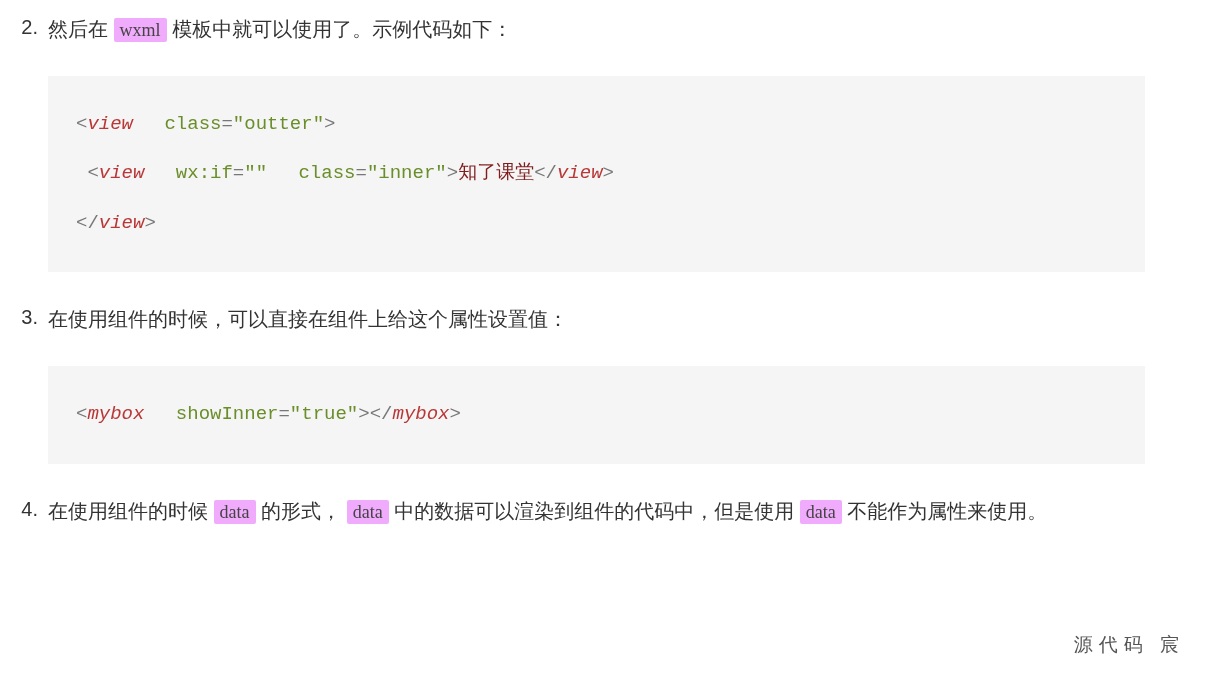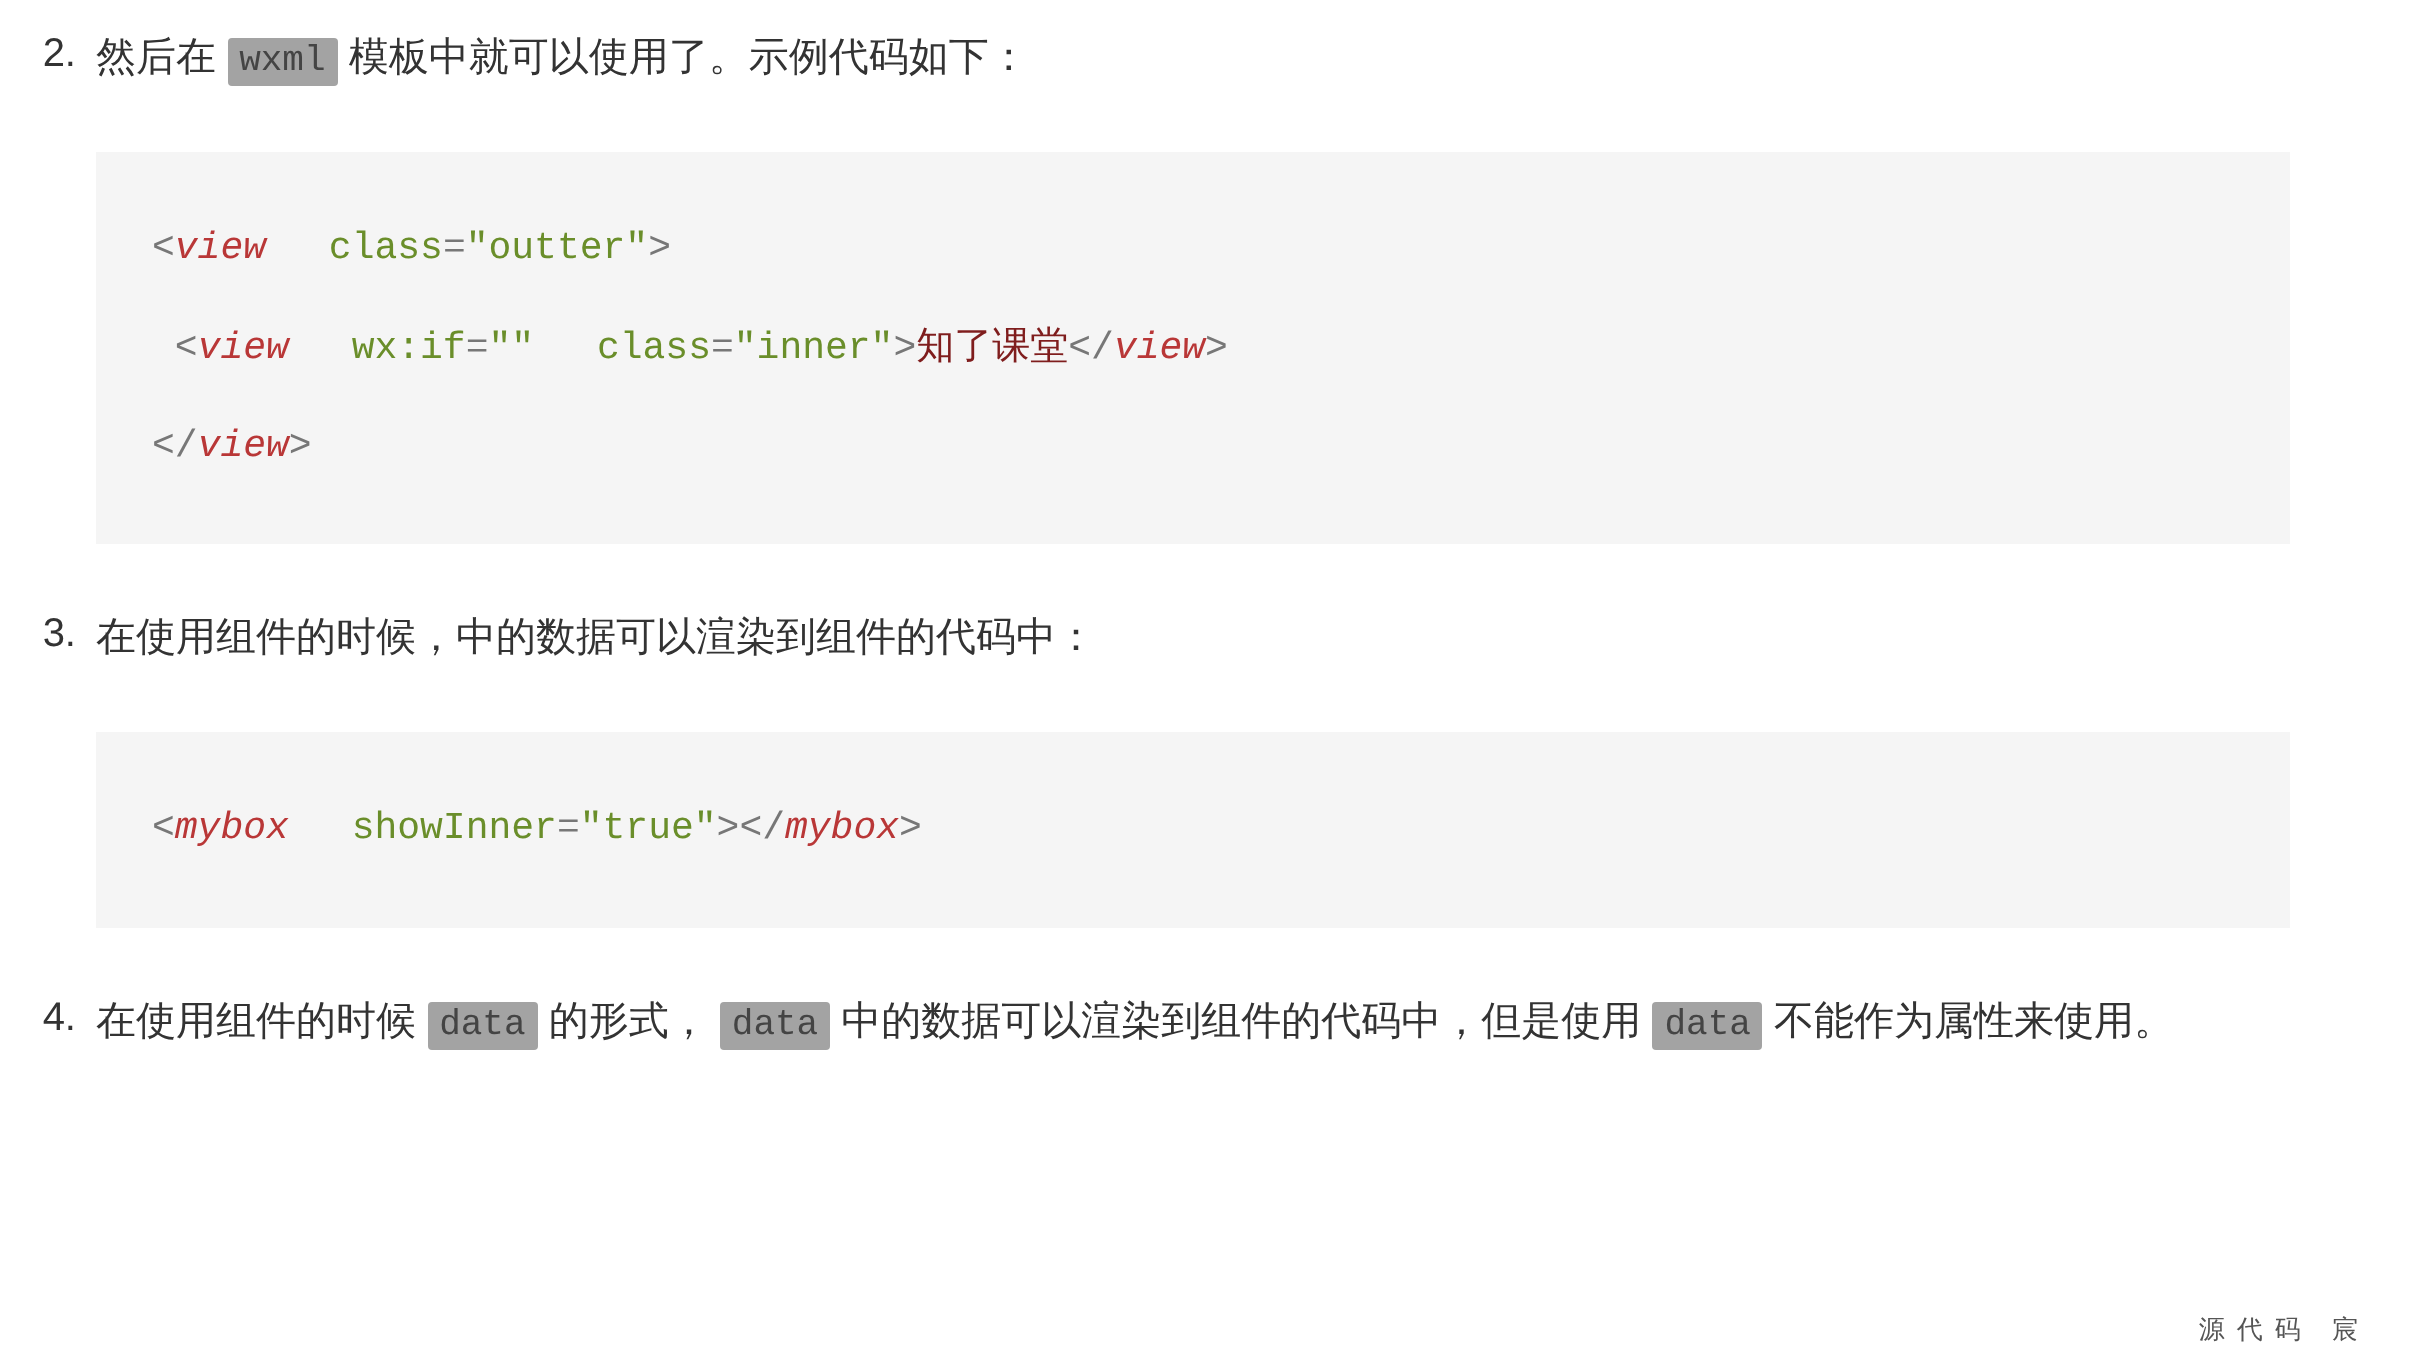--- a/index.html
+++ b/index.html
@@ -30,22 +30,22 @@
     .content {
       flex: 1;
       padding-right: 60px;
     }
     .desc {
       font-size: 20px;
       color: #333;
       line-height: 1.9;
     }
     .inline-code {
-      font-family: Liberation Mono, monospace;
-      background: #a3a3a3;
+      font-family: Liberation Serif, serif;
+      background: #f0abfc;
       padding: 2px 6px;
       font-size: 18px;
       color: #444;
       border-radius: 2px;
     }
     .code-block {
       background: #f5f5f5;
       margin-top: 28px;
       padding: 24px 28px;
       font-family: "SFMono-Regular", Consolas, "Courier New", monospace;
@@ -55,22 +55,22 @@
     }
     .code-line { white-space: pre; }
     .punct { color: #777; }
     .tag { color: #b93737; font-style: italic; }
     .attr { color: #6a8e2a; margin-left: 20px; }
     .val { color: #6a8e2a; }
     .text { color: #7f1d1d; }
     .footer {
       position: absolute;
       right: 20px;
-      bottom: 0;
-      font-size: 13px;
+      bottom: 16px;
+      font-size: 19px;
       color: #555;
       letter-spacing: 6px;
     }
   </style>
 </head>
 <body>
 
 <ol>
 
   <li class="item">
@@ -83,21 +83,21 @@
         <div class="code-line"><span class="punct">&lt;</span><span class="tag">view</span><span> </span><span class="attr">class</span><span class="punct">=</span><span class="val">"outter"</span><span class="punct">&gt;</span></div>
         <div class="code-line"><span> </span><span class="punct">&lt;</span><span class="tag">view</span><span> </span><span class="attr">wx:if</span><span class="punct">=</span><span class="val">""</span><span> </span><span class="attr">class</span><span class="punct">=</span><span class="val">"inner"</span><span class="punct">&gt;</span><span class="text">知了课堂</span><span class="punct">&lt;/</span><span class="tag">view</span><span class="punct">&gt;</span></div>
         <div class="code-line"><span class="punct">&lt;/</span><span class="tag">view</span><span class="punct">&gt;</span></div>
       </div>
     </div>
   </li>
 
   <li class="item">
     <div class="num">3.</div>
     <div class="content">
-      <p class="desc">在使用组件的时候，中的数据可以渲染到组件的代码中：</p>
+      <p class="desc">在使用组件的时候，可以直接在组件上给这个属性设置值：</p>
       <div class="code-block">
         <div class="code-line"><span class="punct">&lt;</span><span class="tag">mybox</span><span> </span><span class="attr">showInner</span><span class="punct">=</span><span class="val">"true"</span><span class="punct">&gt;</span><span class="punct">&lt;/</span><span class="tag">mybox</span><span class="punct">&gt;</span></div>
       </div>
     </div>
   </li>
 
   <li class="item">
     <div class="num">4.</div>
     <div class="content">
       <p class="desc">

